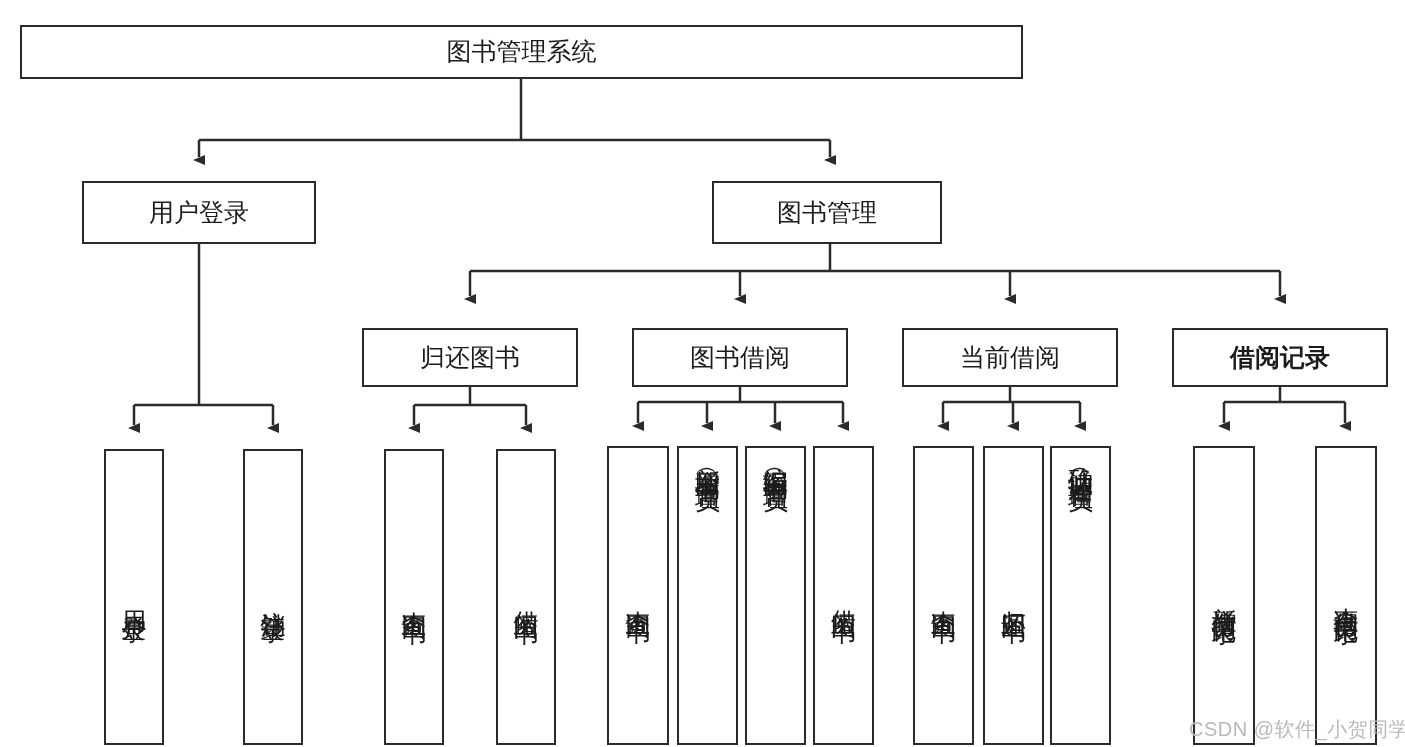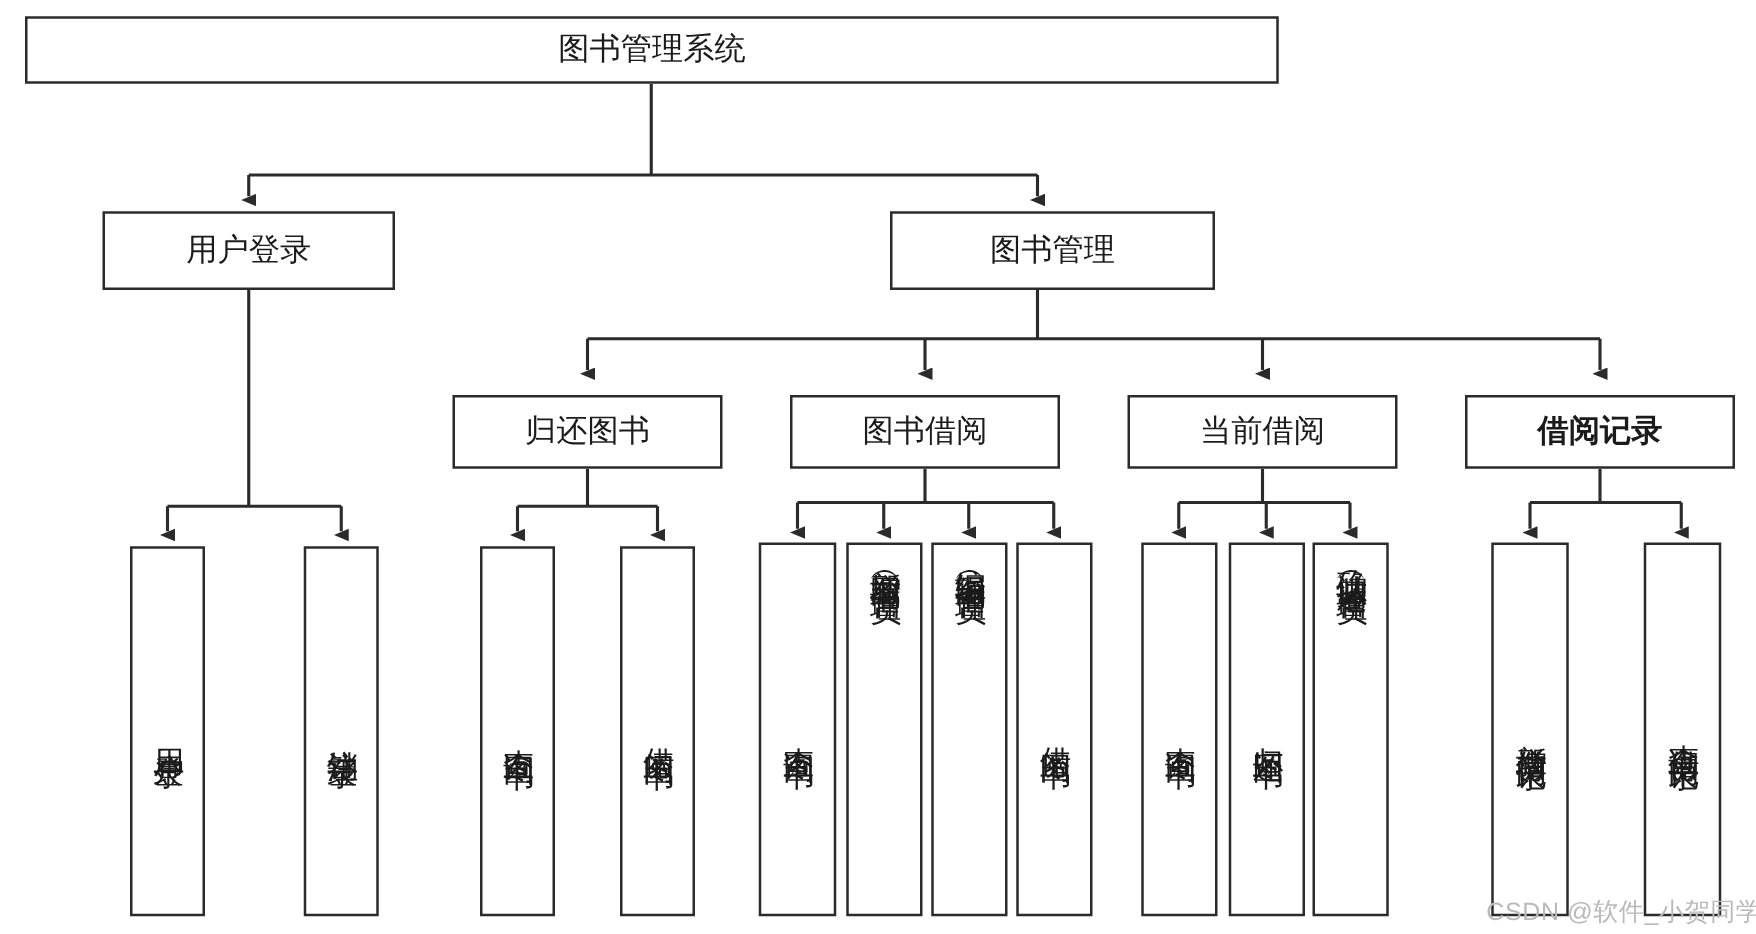--- a/index.html
+++ b/index.html
@@ -28,20 +28,21 @@
   .node {
     position: absolute;
     box-sizing: border-box;
     background: #ffffff;
     border: 2px solid #2b2b2b;
     display: flex;
     align-items: center;
     justify-content: center;
     color: #1b1b1b;
     z-index: 2;
+    margin-top: 12px;
   }
   .node .label {
     display: block;
     text-align: center;
     line-height: 1.18;
     white-space: nowrap;
   }
   
   .node.horiz .label {
     font-size: 25px;
@@ -133,21 +134,21 @@
   </svg>
 
   <div class="node root horiz" style="left:20px; top:13px; width:1003px; height:54px;">
     <span class="label">图书管理系统</span>
   </div>
 
   <div class="node horiz" style="left:82px; top:169px; width:234px; height:63px;">
     <span class="label">用户登录</span>
   </div>
 
-  <div class="node horiz" style="left:712px; top:169px; width:260px; height:63px;">
+  <div class="node horiz" style="left:712px; top:169px; width:230px; height:63px;">
     <span class="label">图书管理</span>
   </div>
 
   <div class="node horiz" style="left:362px; top:316px; width:216px; height:59px;">
     <span class="label">归还图书</span>
   </div>
 
   <div class="node horiz" style="left:632px; top:316px; width:216px; height:59px;">
     <span class="label">图书借阅</span>
   </div>

